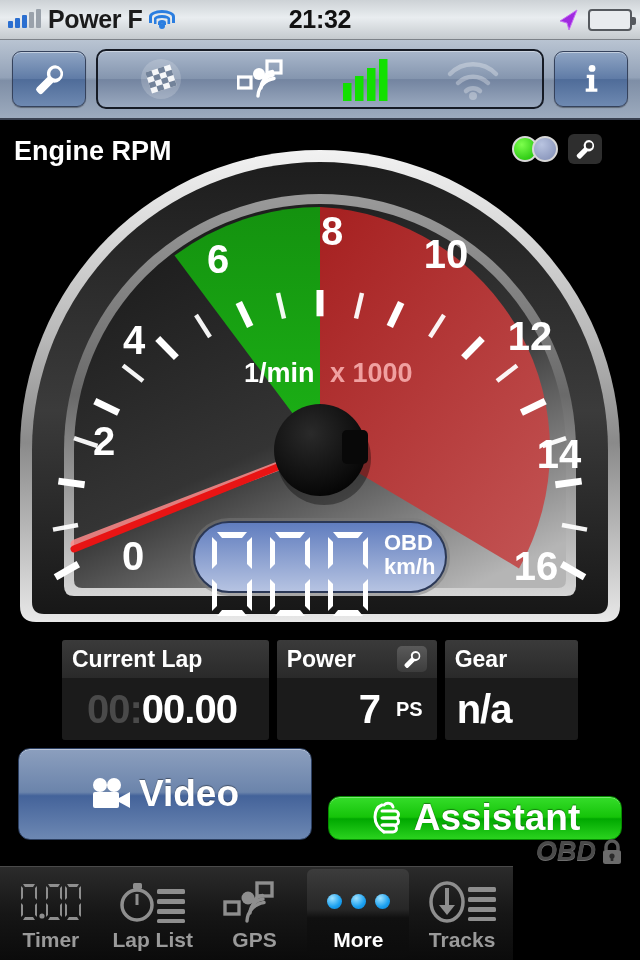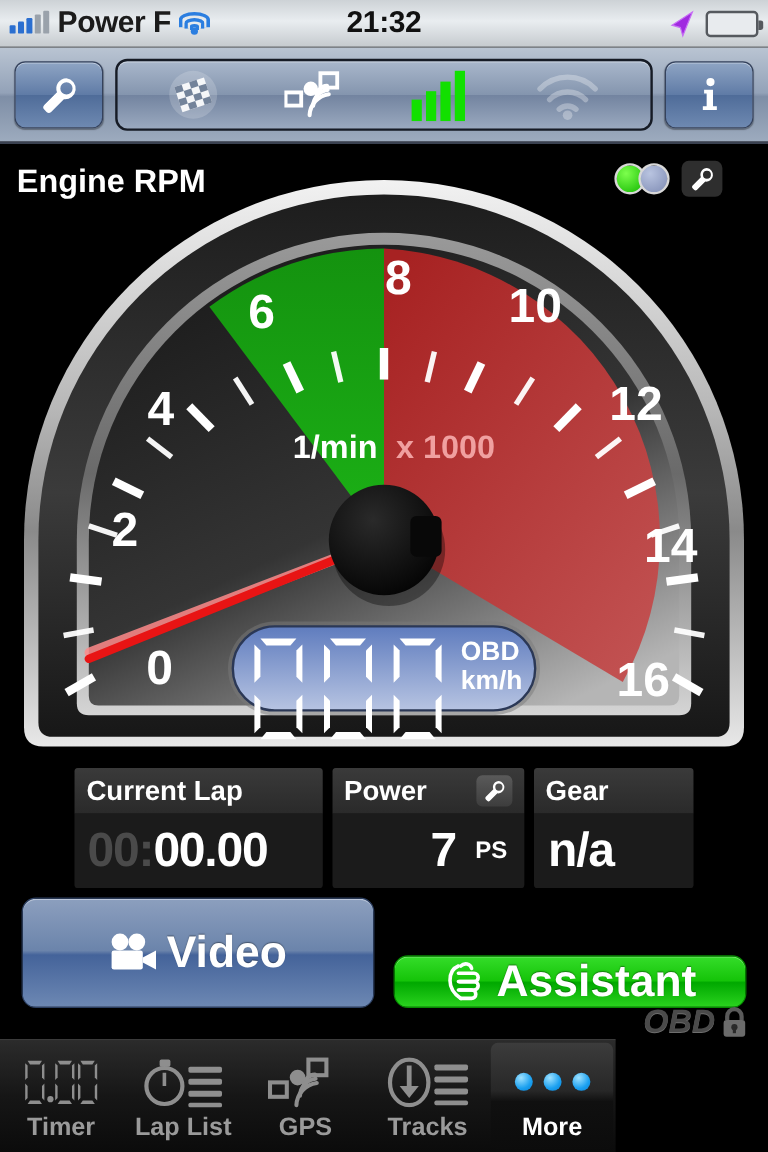--- a/index.html
+++ b/index.html
@@ -81,21 +81,21 @@
     background:#101010;}
   .panel.lap{flex:1.55;}
   .panel.pow{flex:1.2;}
   .p-head{height:38px;background:linear-gradient(to bottom,#3a3a3a,#2a2a2a);
     display:flex;align-items:center;padding:0 10px;gap:8px;}
   .p-title{font-size:23px;font-weight:bold;color:#fff;}
   .p-wrench{margin-left:auto;width:30px;height:26px;border-radius:5px;
     background:linear-gradient(to bottom,#5a5a5a,#3d3d3d);
     display:flex;align-items:center;justify-content:center;}
   .p-body{flex:1;background:#1b1b1b;display:flex;align-items:center;
-    justify-content:center;padding:0 11px;}
+    justify-content:center;padding:0 25px;}
   .p-val{font-size:40px;font-weight:bold;color:#fff;letter-spacing:-1px;line-height:1;}
   .p-dim{color:#4a4a4a;}
   .p-unit{font-size:20px;font-weight:bold;color:#fff;margin-left:16px;}
   .panel.lap .p-body{justify-content:flex-start;}
   .panel.pow .p-body{justify-content:flex-end;padding-right:14px;}
   .panel.gear .p-body{justify-content:flex-start;padding-left:12px;}
 
   
   .actions{position:absolute;left:0;top:748px;width:640px;height:92px;
     display:flex;gap:16px;padding:0 18px;}
@@ -514,41 +514,41 @@
         <circle cx="25" cy="18" r="6.5" fill="#8e8e8e"></circle>
         <rect x="34" y="3" width="15" height="13" fill="none" stroke="#8e8e8e" stroke-width="3.4"></rect>
         <path d="M30 25a10 10 0 0 1 9.5-9.5" fill="none" stroke="#8e8e8e" stroke-width="3.4" stroke-linecap="round"></path>
         <path d="M27 33a14.5 14.5 0 0 1 13-14" fill="none" stroke="#8e8e8e" stroke-width="3.4" stroke-linecap="round"></path>
         <path d="M24 41a19.5 19.5 0 0 1 17-18.5" fill="none" stroke="#8e8e8e" stroke-width="3.4" stroke-linecap="round"></path>
       </svg>
     </span>
     <span class="tab-label">GPS</span>
   </div>
 
+  <div class="tab sel">
+    <span class="tab-ico">
+      <span class="dots">
+          <i></i>
+          <i></i>
+          <i></i>
+        </span>
+    </span>
+    <span class="tab-label">More</span>
+  </div>
+
   <div class="tab">
     <span class="tab-ico">
       <svg width="72" height="42" viewBox="0 0 72 42">
         <ellipse cx="21" cy="21" rx="16" ry="19" fill="none" stroke="#8e8e8e" stroke-width="3.5"></ellipse>
         <line x1="21" y1="7" x2="21" y2="30" stroke="#8e8e8e" stroke-width="4"></line>
         <path d="M13 24l8 10 8-10z" fill="#8e8e8e"></path>
         <g fill="#8e8e8e">
           <rect x="42" y="6" width="28" height="5" rx="1.5"></rect>
           <rect x="42" y="16" width="28" height="5" rx="1.5"></rect>
           <rect x="42" y="26" width="28" height="5" rx="1.5"></rect>
           <rect x="42" y="36" width="28" height="4" rx="1.5"></rect>
         </g>
       </svg>
     </span>
     <span class="tab-label">Tracks</span>
   </div>
 
-  <div class="tab sel">
-    <span class="tab-ico">
-      <span class="dots">
-          <i></i>
-          <i></i>
-          <i></i>
-        </span>
-    </span>
-    <span class="tab-label">More</span>
-  </div>
-
 </div>
 
 </body></html>

